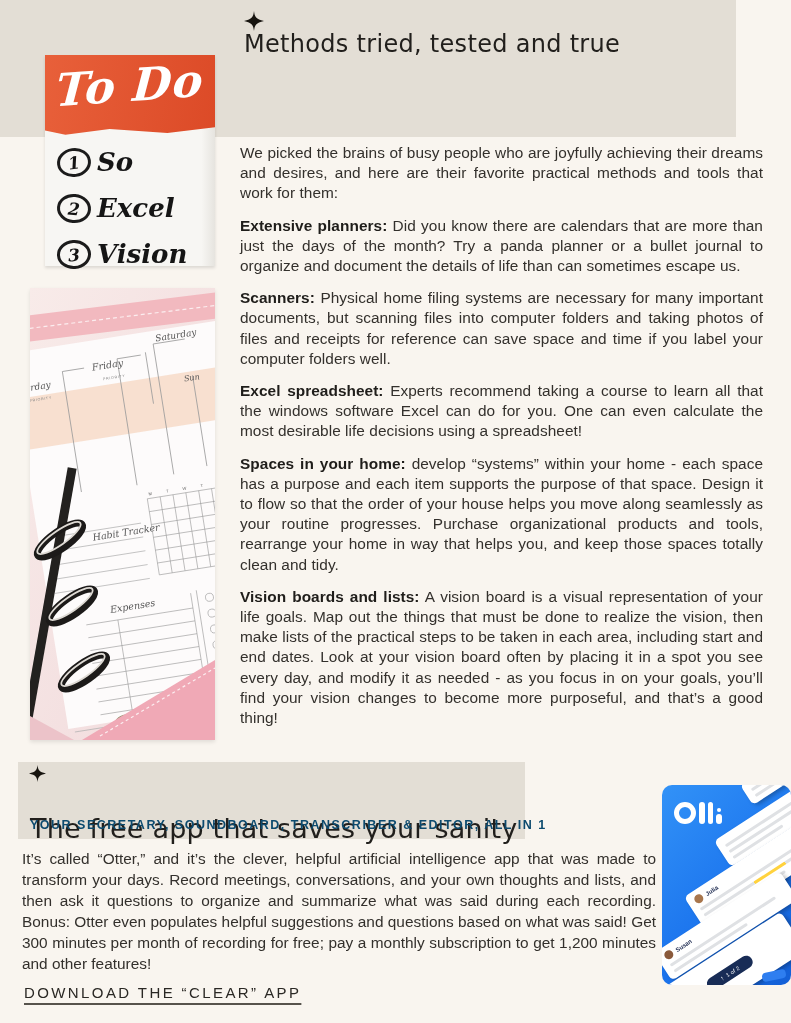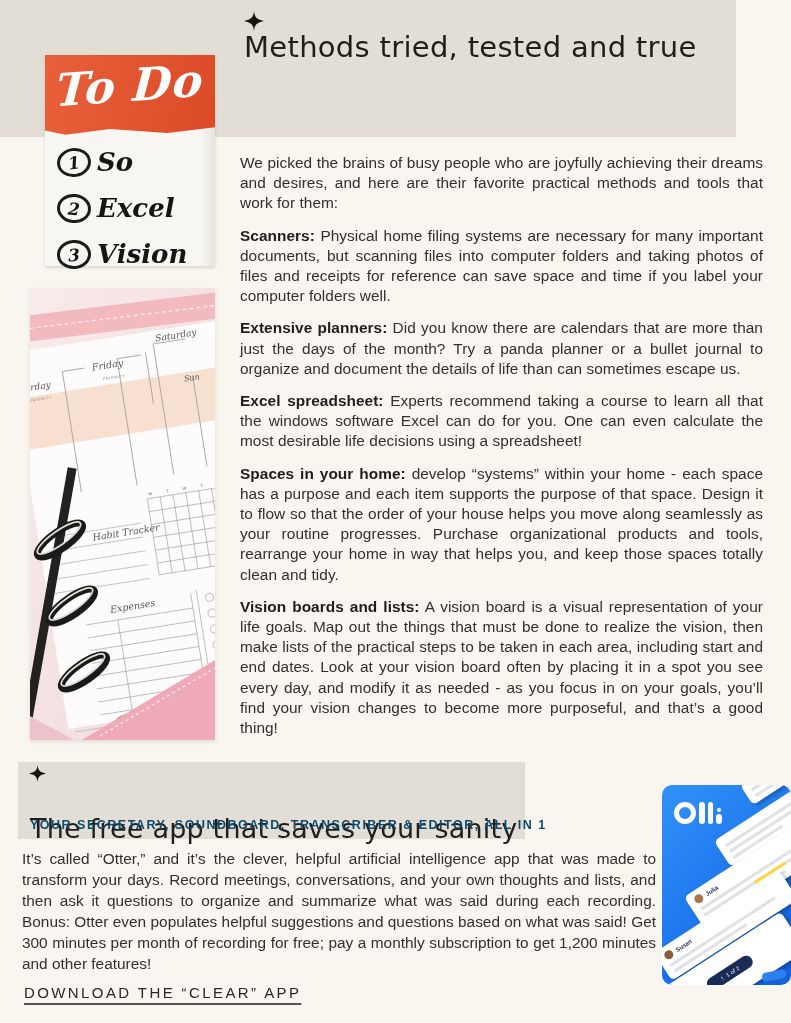--- a/index.html
+++ b/index.html
@@ -9,25 +9,25 @@
   
   .band{position:absolute;background:#e3ded5;}
   .band-top{left:0;top:0;width:736px;height:137px;}
   .band-two{left:18px;top:762px;width:507px;height:77px;}
 
   
   .sparkle{position:absolute;width:20px;height:20px;}
   .sparkle svg{display:block;width:100%;height:100%;}
 
   
-  .s1-title{position:absolute;left:244px;top:30px;width:500px;font-size:29px;letter-spacing:.3px;color:#211f1c;font-family:"DejaVu Sans",sans-serif;}
+  .s1-title{position:absolute;left:244px;top:30px;width:500px;font-size:24px;letter-spacing:.3px;color:#211f1c;font-family:"DejaVu Sans",sans-serif;}
   .s1-subtitle{position:absolute;left:244px;top:73px;width:520px;font-size:13px;line-height:20px;letter-spacing:2.1px;color:#37342f;white-space:pre-line;font-weight:bold;font-family:"Liberation Sans",sans-serif;}
 
   
-  .article{position:absolute;left:240px;top:153px;width:523px;color:#33302c;}
+  .article{position:absolute;left:240px;top:143px;width:523px;color:#33302c;}
   .article p{margin:0 0 12px 0;font-size:15.4px;line-height:20.2px;text-align:justify;letter-spacing:.05px;}
   .article b{color:#1f1d1a;}
 
   
   .todo{position:absolute;left:45px;top:55px;width:170px;height:211px;background:linear-gradient(90deg,#f7f6f3 0 92%,#e6e4df 100%);box-shadow:0 2px 3px rgba(0,0,0,.12);}
   .todo-head{position:absolute;left:0;top:0;width:100%;height:84px;background:linear-gradient(100deg,#e8603a,#dc4a27);clip-path:polygon(0 0,100% 0,100% 86%,72% 93%,38% 88%,12% 95%,0 90%);}
   .todo-head span{position:absolute;left:0px;top:4px;width:100%;text-align:center;font-family:"DejaVu Serif",serif;font-style:italic;font-weight:bold;font-size:45px;color:#fff;transform:rotate(-4deg) skewX(-8deg);letter-spacing:1px;}
   .todo-row{position:absolute;left:12px;display:flex;align-items:center;gap:6px;}
   .todo-num{width:34px;height:29px;border:3px solid #1b1b1b;border-radius:50%;display:flex;align-items:center;justify-content:center;font-family:"DejaVu Serif",serif;font-style:italic;font-weight:bold;font-size:17px;color:#141414;box-sizing:border-box;}
   .todo-word{font-family:"DejaVu Serif",serif;font-style:italic;font-weight:bold;font-size:26px;color:#151515;}
@@ -179,22 +179,22 @@
       <circle cx="98" cy="437" r="4" fill="#b4aa87"></circle>
 
       <path d="M52 452 L185 372 L185 452 Z" fill="#f0a9b6"></path>
       <path d="M70 448 L185 380" stroke="#ffffff" stroke-width="1.2" stroke-dasharray="3 3" opacity="0.8"></path>
       <path d="M0 428 L44 452 L0 452 Z" fill="#ecc3c9"></path>
     </svg>
   </div>
 
   <div class="article">
     <p>We picked the brains of busy people who are joyfully achieving their dreams and desires, and here are their favorite practical methods and tools that work for them:</p>
+    <p><b>Extensive planners:</b> <span>Did you know there are calendars that are more than just the days of the month?  Try a panda planner or a bullet journal to organize and document the details of life than can sometimes escape us.</span></p>
     <p><b>Scanners:</b> <span>Physical home filing systems are necessary for many important documents, but scanning files into computer folders and taking photos of files and receipts for reference can save space and time if you label your computer folders well.</span></p>
-    <p><b>Extensive planners:</b> <span>Did you know there are calendars that are more than just the days of the month?  Try a panda planner or a bullet journal to organize and document the details of life than can sometimes escape us.</span></p>
     <p><b>Excel spreadsheet:</b> <span>Experts recommend taking a course to learn all that the windows software Excel can do for you. One can even calculate the most desirable life decisions using a spreadsheet!</span></p>
     <p><b>Spaces in your home:</b> <span>develop “systems” within your home - each space has a purpose and each item supports the purpose of that space. Design it to flow so that the order of your house helps you move along seamlessly as your routine progresses. Purchase organizational products and tools, rearrange your home in way that helps you, and keep those spaces totally clean and tidy.</span></p>
     <p><b>Vision boards and lists:</b> <span>A vision board is a visual representation of your life goals. Map out the things that must be done to realize the vision, then make lists of the practical steps to be taken in each area, including start and end dates. Look at your vision board often by placing it in a spot you see every day, and modify it as needed - as you focus in on your goals, you’ll find your vision changes to become more purposeful, and that’s a good thing!</span></p>
   </div>
 
   <div class="sparkle" style="left:29px;top:765px;width:17px;height:17px;">
     <svg viewBox="0 0 24 24">
         <path d="M12 0 C12.9 7.2 14.2 9.6 24 12 C14.2 14.4 12.9 16.8 12 24 C11.1 16.8 9.8 14.4 0 12 C9.8 9.6 11.1 7.2 12 0 Z" fill="#17140f"></path>
       </svg>
   </div>

